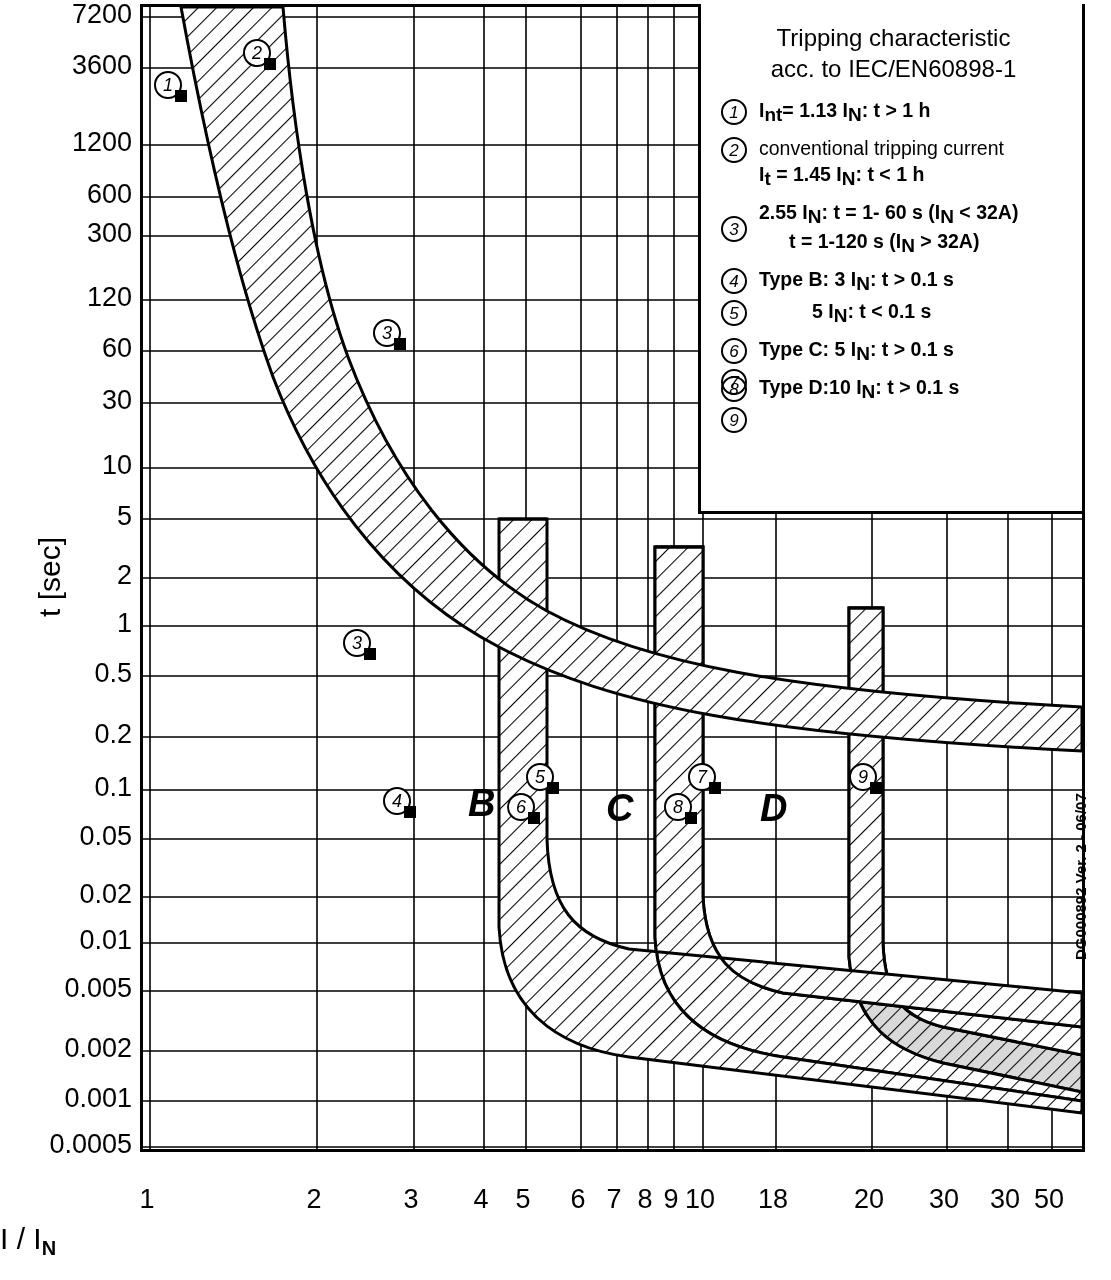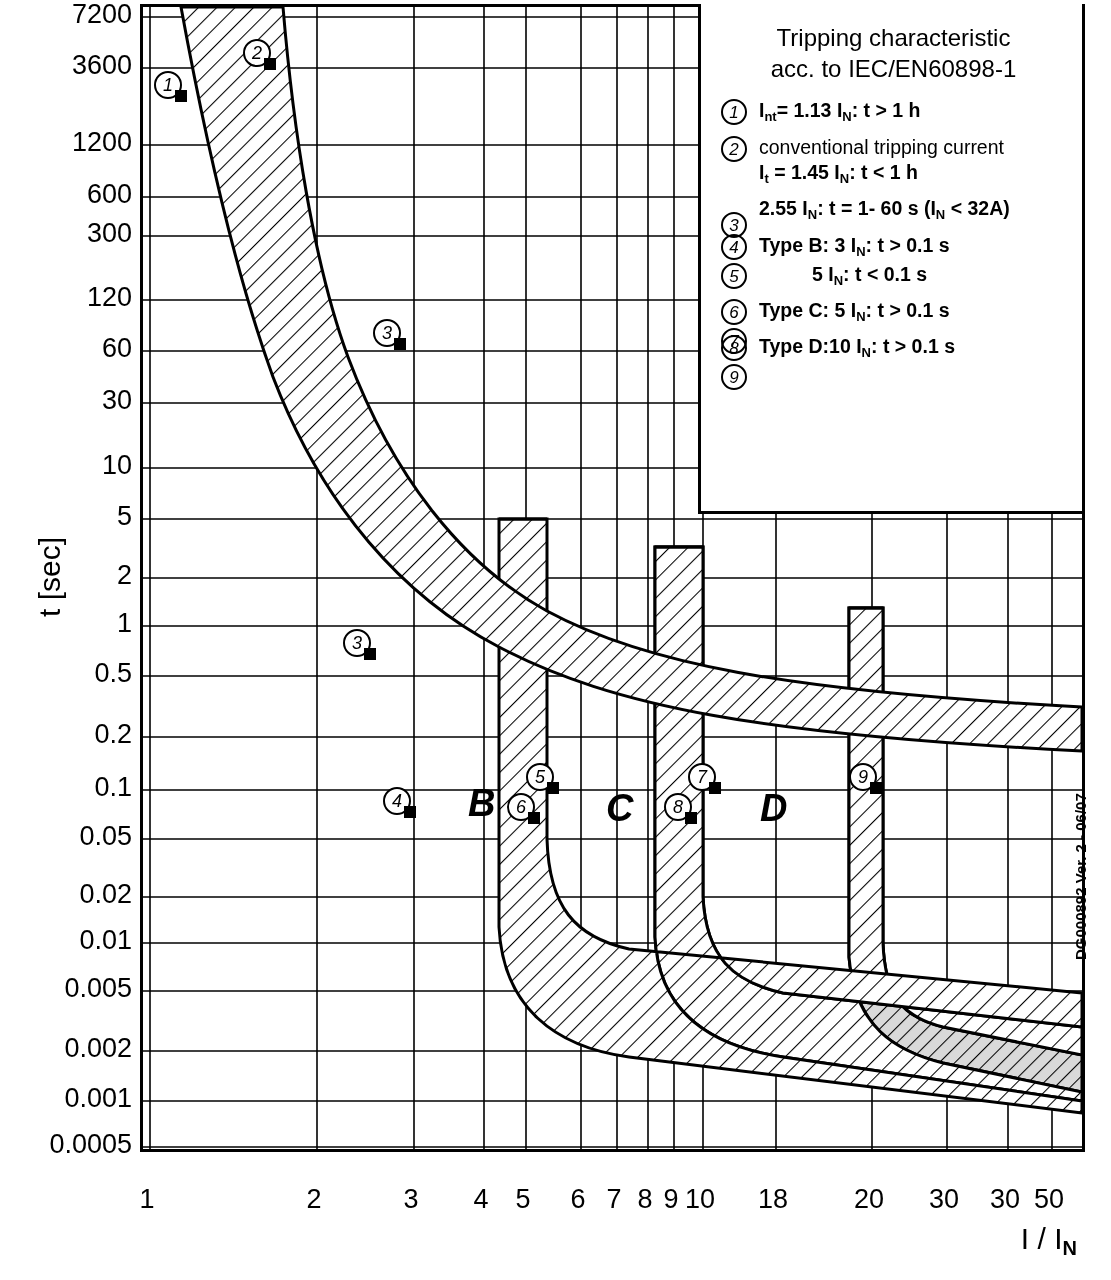--- a/index.html
+++ b/index.html
@@ -14,21 +14,21 @@
     transform:rotate(-90deg);
     transform-origin:center center;
     font-size:30px;
     text-align:center;
     letter-spacing:0px;
   }
   .xlabel{
     position:absolute;
     left:0; top:1222px;
     width:1077px;
-    text-align:right;
+    text-align:left;
     font-size:30px;
   }
   .xlabel .sub{font-size:20px;vertical-align:-6px;}
 
   .ytick{
     position:absolute;
     right:0;
     width:130px;
     text-align:right;
     font-size:27px;
@@ -75,21 +75,21 @@
     margin-bottom:14px;
   }
   .lrow{position:relative;margin-bottom:9px;padding-left:44px;font-size:19.5px;line-height:1.32;}
   .lrow .num{
     position:absolute;left:6px;top:1px;
     width:26px;height:26px;border:2px solid #000;border-radius:50%;
     font-size:17px;line-height:23px;text-align:center;font-style:italic;
     box-sizing:border-box;
   }
   .lrow b{font-weight:bold;}
-  .sub{font-size:13px;vertical-align:-4px;font-weight:bold;}
+  .sub{font-size:19px;vertical-align:-4px;font-weight:bold;}
   .tight{margin-bottom:2px;}
 
   
   .callout{
     position:absolute;
     width:28px;height:28px;
     border:2px solid #000;border-radius:50%;
     background:#fff;
     font-size:18px;line-height:25px;text-align:center;
     font-style:italic;
@@ -296,20 +296,23 @@
       <div>
         <b>I</b><b class="sub">t</b><b> = 1.45 I</b><b class="sub">N</b><b>: t &lt; 1 h</b>
       </div>
     </div>
 
     <div class="lrow">
       <span class="num" style="top:16px">3</span>
       <div>
         <b>2.55 I</b><b class="sub">N</b><b>: t = 1- 60 s (I</b><b class="sub">N</b><b> &lt; 32A)</b>
       </div>
+      <div style="padding-left:30px">
+        <b>t = 1-120 s (I</b><b class="sub">N</b><b> &gt; 32A)</b>
+      </div>
     </div>
 
     <div class="lrow tight">
       <span class="num">4</span>
       <div>
         <b>Type B: 3 I</b><b class="sub">N</b><b>: t &gt; 0.1 s</b>
       </div>
     </div>
 
     <div class="lrow">

